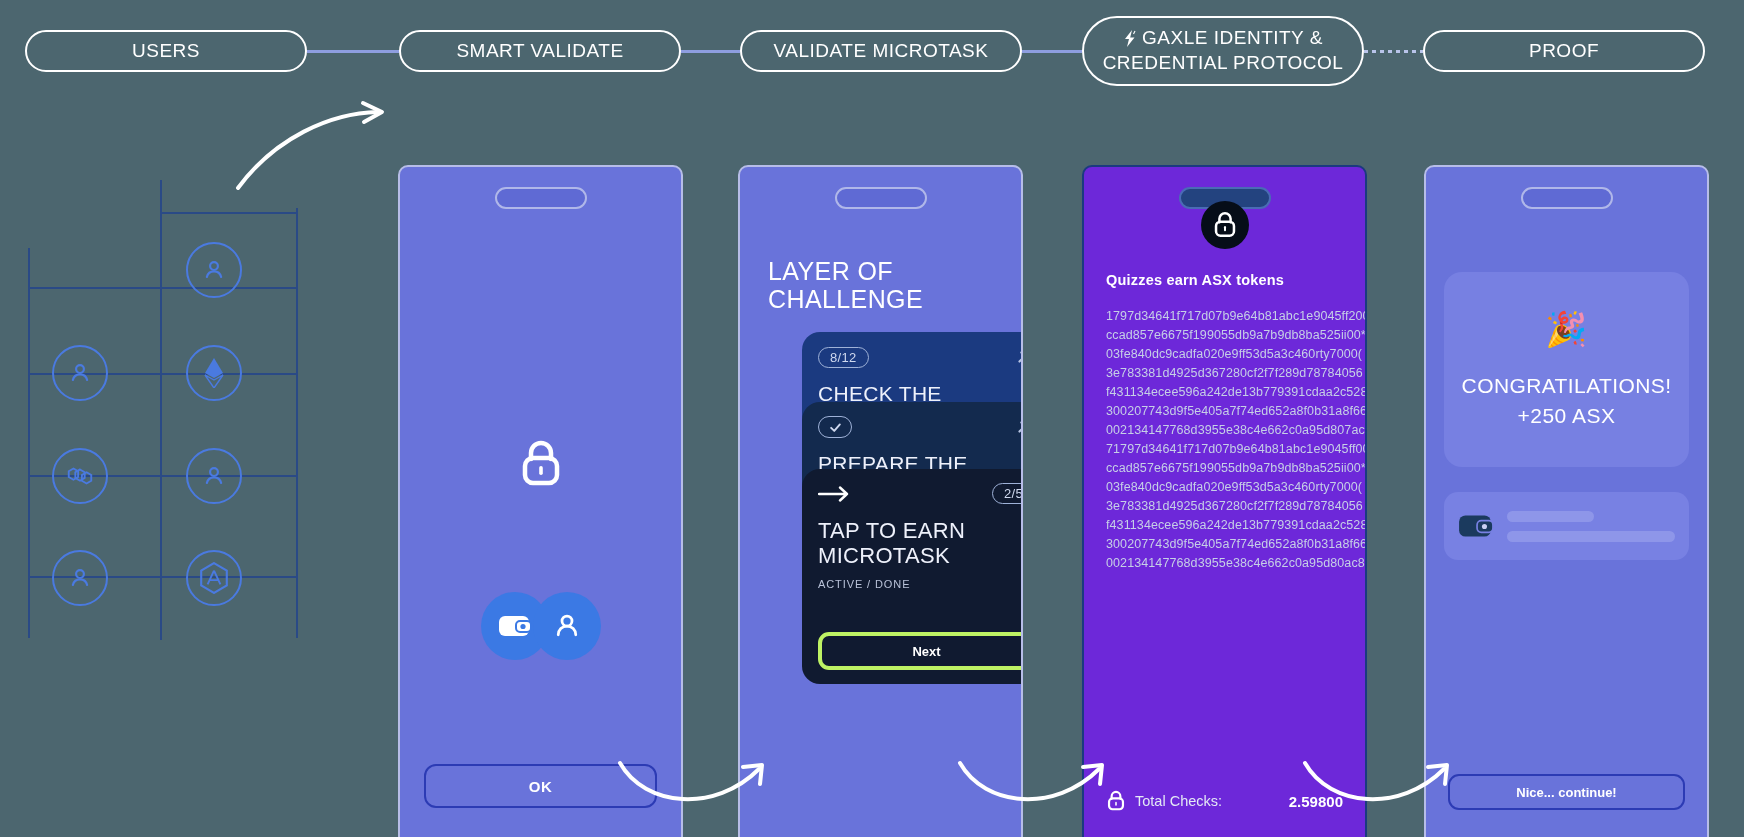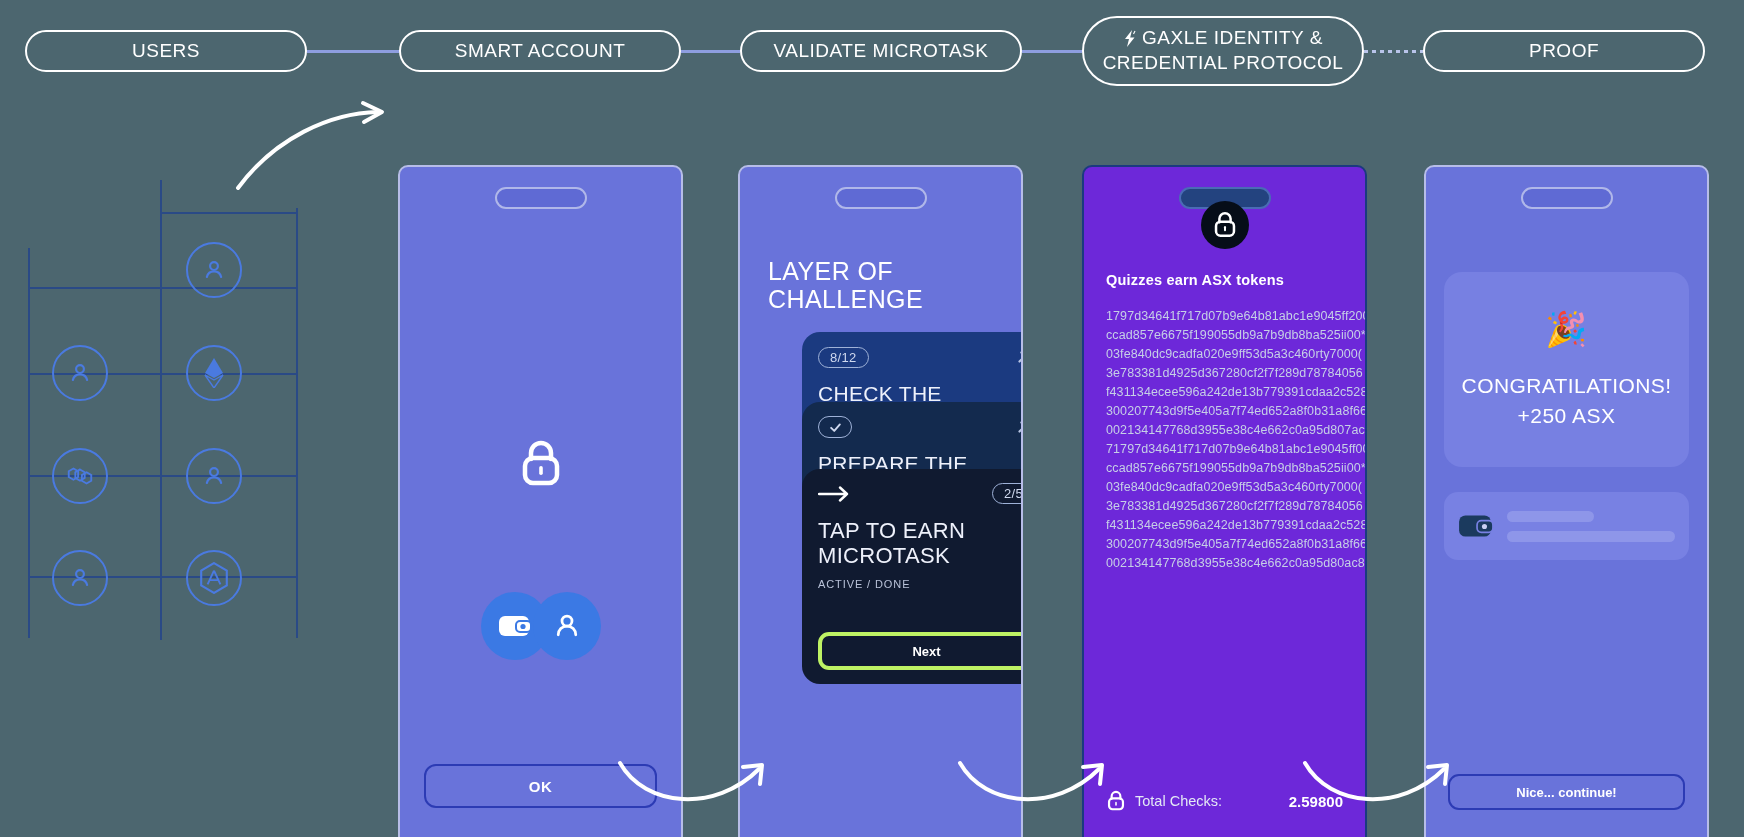--- a/index.html
+++ b/index.html
@@ -166,21 +166,21 @@
 
 <div id="stage">
 
   <div class="pipeline">
     <div class="pill pill-users">
       <span>USERS</span>
     </div>
     <div class="conn conn-1"></div>
 
     <div class="pill pill-smart">
-      <span>SMART ACCOUNT</span>
+      <span>SMART VALIDATE</span>
     </div>
     <div class="conn conn-2"></div>
 
     <div class="pill pill-validate">
       <span>VALIDATE MICROTASK</span>
     </div>
     <div class="conn conn-3"></div>
 
     <div class="pill pill-gaxle">
       <span class="l1">

